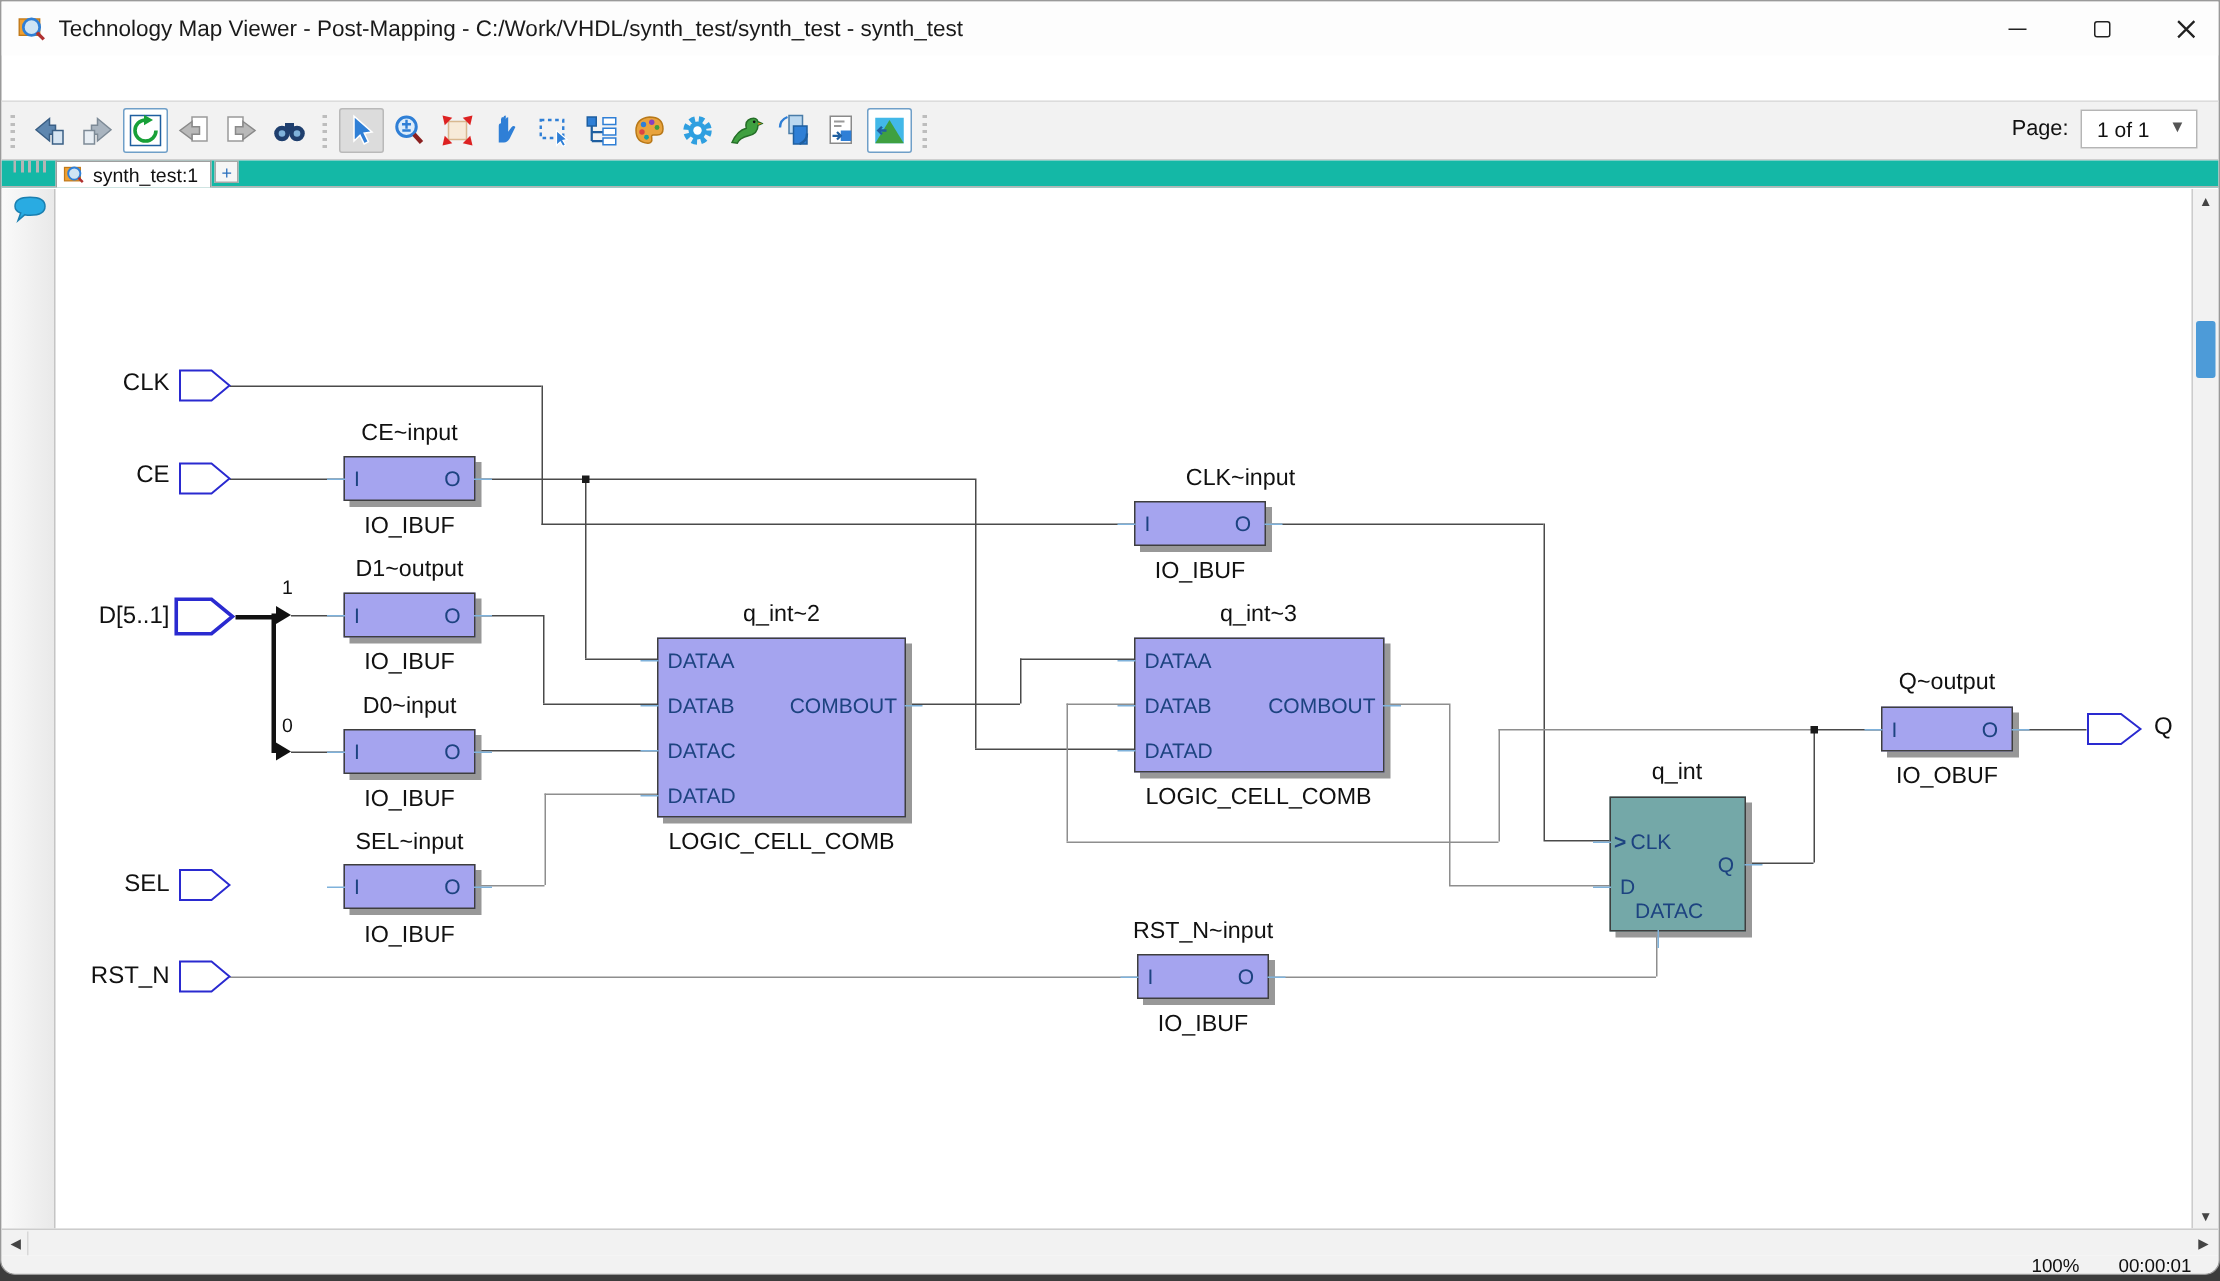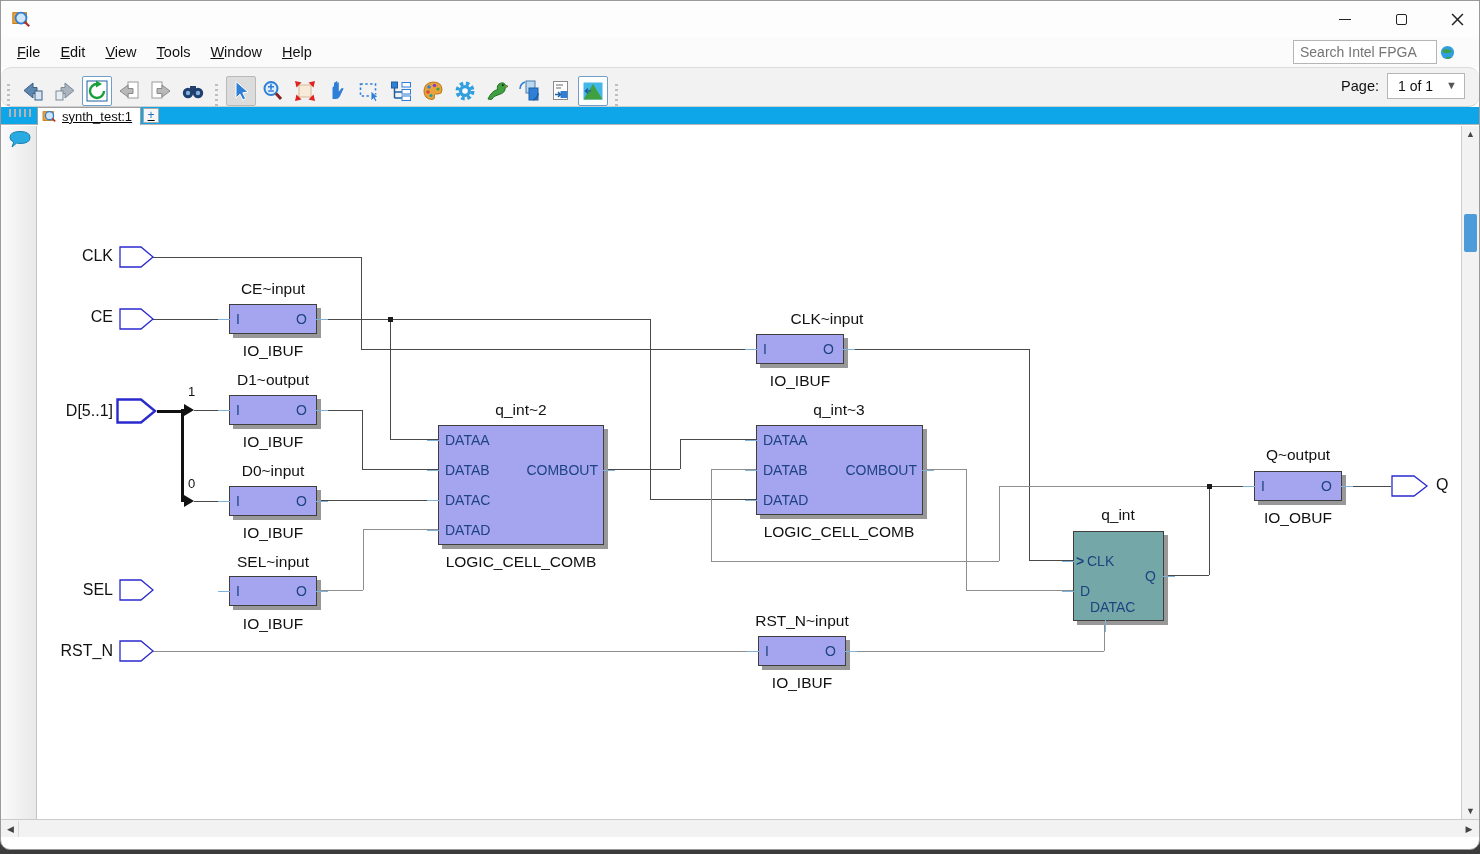--- a/index.html
+++ b/index.html
@@ -20,33 +20,33 @@
   
   .menubar { position:absolute; left:0; top:36px; width:100%; height:30px; background:#fbfbfb; display:flex; align-items:center; }
   .menu-item { padding:4px 10px; font-size:14.5px; color:#111; cursor:default; }
   .menu-item u { text-decoration:underline; }
   .search-wrap { position:absolute; right:24px; top:3px; display:flex; align-items:center; }
   .search-input { width:144px; height:24px; border:1px solid #b5b5b5; font-size:14px; padding:0 6px; color:#444; background:#fff; font-family:"Liberation Sans",sans-serif; }
   .globe { margin-left:3px; width:15px; height:15px; }
 
   
   .toolbar { position:absolute; left:0; top:66px; width:100%; height:40px; background:#f2f2f2;
-             border-top:1px solid #dcdcdc; border-bottom:1px solid #cfcfcf; display:flex; align-items:flex-end;border-radius:10px; }
+             border-top:1px solid #dcdcdc; border-bottom:1px solid #cfcfcf; display:flex; align-items:center; }
   .grip { width:8px; height:24px; margin:0 4px; background:repeating-linear-gradient(0deg,#bdbdbd 0 2px,transparent 2px 5px); background-size:3px 100%; background-repeat:no-repeat; background-position:2px 0; }
   .tbtn { width:30px; height:30px; display:flex; align-items:center; justify-content:center; border:1px solid transparent; border-radius:2px; margin:0 1px; }
   .tbtn svg { width:24px; height:24px; }
   .tbtn.boxed { border:1px solid #6f9fc8; background:#fff; }
   .tbtn.active { background:#dcdcdc; border:1px solid #b9b9b9; }
   .page-ctl { position:absolute; right:14px; top:5px; display:flex; align-items:center; }
   .page-label { font-size:14.5px; color:#111; margin-right:8px; }
   .pagebox { width:78px; height:26px; border:1px solid #b5b5b5; background:#fff; display:flex; align-items:center; font-size:14px; color:#111; padding-left:10px; position:relative; }
   .pagebox .caret { position:absolute; right:7px; top:5px; font-size:11px; color:#555; }
 
   
-  .tabbar { position:absolute; left:0; top:106px; width:100%; height:18px; background:#0ea5e9; border-bottom:1px solid #b5b5b5; display:flex; align-items:center;text-decoration:underline; }
+  .tabbar { position:absolute; left:0; top:106px; width:100%; height:18px; background:#14b8a6; border-bottom:1px solid #b5b5b5; display:flex; align-items:flex-start; }
   .tab-grip { width:22px; height:8px; margin:0 6px 5px 8px; background:repeating-linear-gradient(90deg,#b5b5b5 0 2px,transparent 2px 5px); }
   .tab { height:18px; background:#fff; border:1px solid #9f9f9f; border-bottom:none; display:flex; align-items:center; padding:0 8px 0 4px; font-size:13px; color:#111; }
   .tab svg { width:15px; height:13px; margin-right:5px; }
   .newtab { width:16px; height:15px; margin-left:2px; margin-bottom:1px; border:1px solid #a8a8a8; background:#f6f6f6; font-size:12px; color:#2a6fbd; display:flex; align-items:center; justify-content:center; }
 
   
   .leftstrip { position:absolute; left:0; top:125px; width:36px; height:693px; background:linear-gradient(90deg,#fafafa,#e9e9e9); border-right:1px solid #c4c4c4; }
   .bubble { position:absolute; left:6px; top:2px; width:26px; height:24px; }
   .canvas { position:absolute; left:37px; top:125px; width:1425px; height:693px; background:#fff; overflow:hidden; }
 
@@ -90,51 +90,36 @@
 <body>
 
 <div class="window">
 
   <div class="titlebar">
     <svg class="app-icon" viewBox="0 0 22 22">
       <rect x="2" y="4" width="15" height="12" fill="#f0a030" stroke="#c07818"></rect>
       <circle cx="11" cy="10" r="6" fill="#cfe4f4" stroke="#2f7fd6" stroke-width="2"></circle>
       <line x1="15" y1="14" x2="20" y2="19" stroke="#b03030" stroke-width="2.5"></line>
     </svg>
+    <span class="title-text">Technology Map Viewer - Post-Mapping - C:/Work/VHDL/synth_test/synth_test - synth_test</span>
     <div class="win-controls">
       <div class="wc wc-min">
           <i></i>
         </div>
       <div class="wc wc-max">
           <i></i>
         </div>
       <div class="wc wc-close">
         <svg viewBox="0 0 12 12">
             <path d="M1 1 L11 11 M11 1 L1 11" stroke="#222" stroke-width="1.4"></path>
           </svg>
       </div>
     </div>
   </div>
 
-  <div class="menubar" style="padding-left:6px;">
-    <span class="menu-item"><u>F</u>ile</span>
-    <span class="menu-item"><u>E</u>dit</span>
-    <span class="menu-item"><u>V</u>iew</span>
-    <span class="menu-item"><u>T</u>ools</span>
-    <span class="menu-item"><u>W</u>indow</span>
-    <span class="menu-item"><u>H</u>elp</span>
-    <div class="search-wrap">
-      <input class="search-input" type="text" placeholder="Search Intel FPGA" style="">
-      <svg class="globe" viewBox="0 0 16 16">
-        <circle cx="8" cy="8" r="7" fill="#2f9fe0"></circle>
-        <path d="M2.5 6 Q5.5 3 8 5 Q11 4 12.5 7 Q9 9.5 6 8.3 Q4 9 2.5 6 Z" fill="#3fa040"></path>
-        <path d="M6 13.5 Q9 12 12 13 Q10 14.8 8 14.9 Z" fill="#3fa040"></path>
-      </svg>
-    </div>
-  </div>
 
   <div class="toolbar">
     <div class="grip"></div>
     <div class="tbtn">
         <svg viewBox="0 0 24 24">
           <path d="M12 4 L3 11.5 L12 19 L12 14.5 L16 14.5 L16 8.5 L12 8.5 Z" fill="#5e87b0" stroke="#3a5f85"></path>
           <rect x="14" y="12" width="7" height="9" fill="#d7e5f2" stroke="#3a5f85"></rect>
         </svg>
       </div>
     <div class="tbtn">
@@ -491,14 +476,18 @@
     <div class="vs-up">▲</div>
     <div class="vs-thumb"></div>
     <div class="vs-dn">▼</div>
   </div>
 
   <div class="hscroll">
     <div class="hs-l">◀</div>
     <div class="hs-r">▶</div>
   </div>
 
+  <div class="statusbar">
+    <span class="status-item">100%</span>
+    <span class="status-item">00:00:01</span>
+  </div>
 
 </div>
 
 </body></html>

